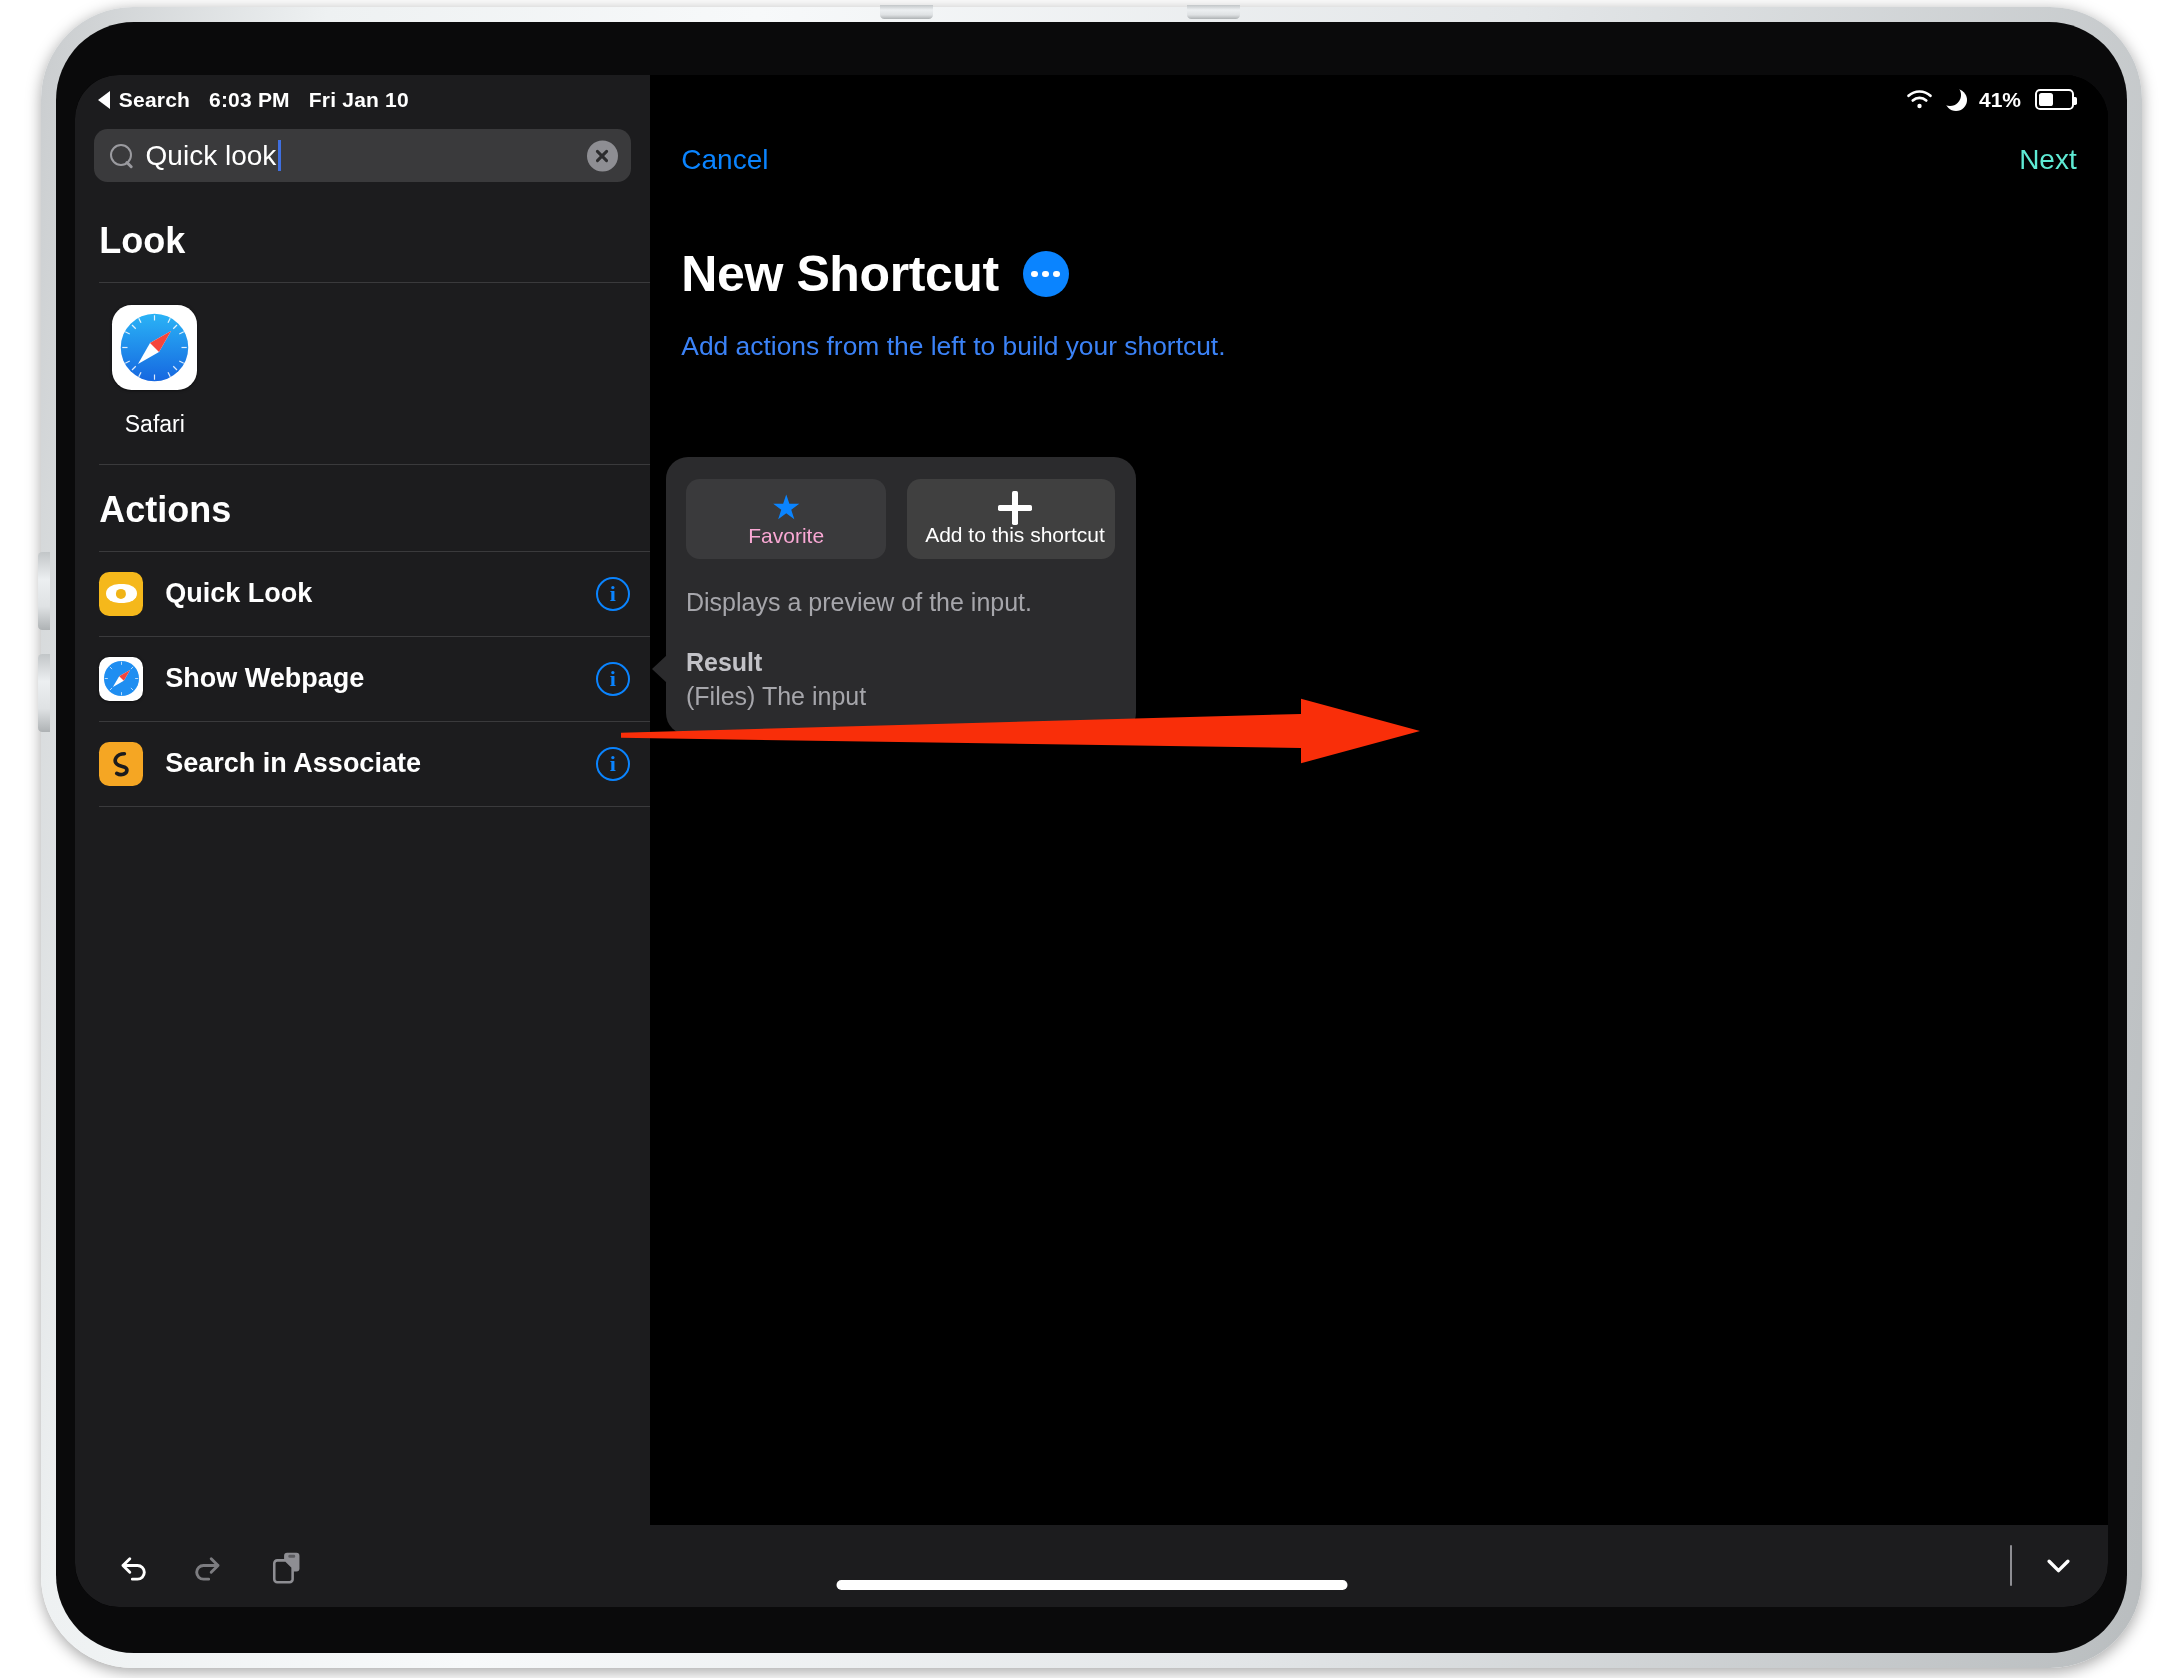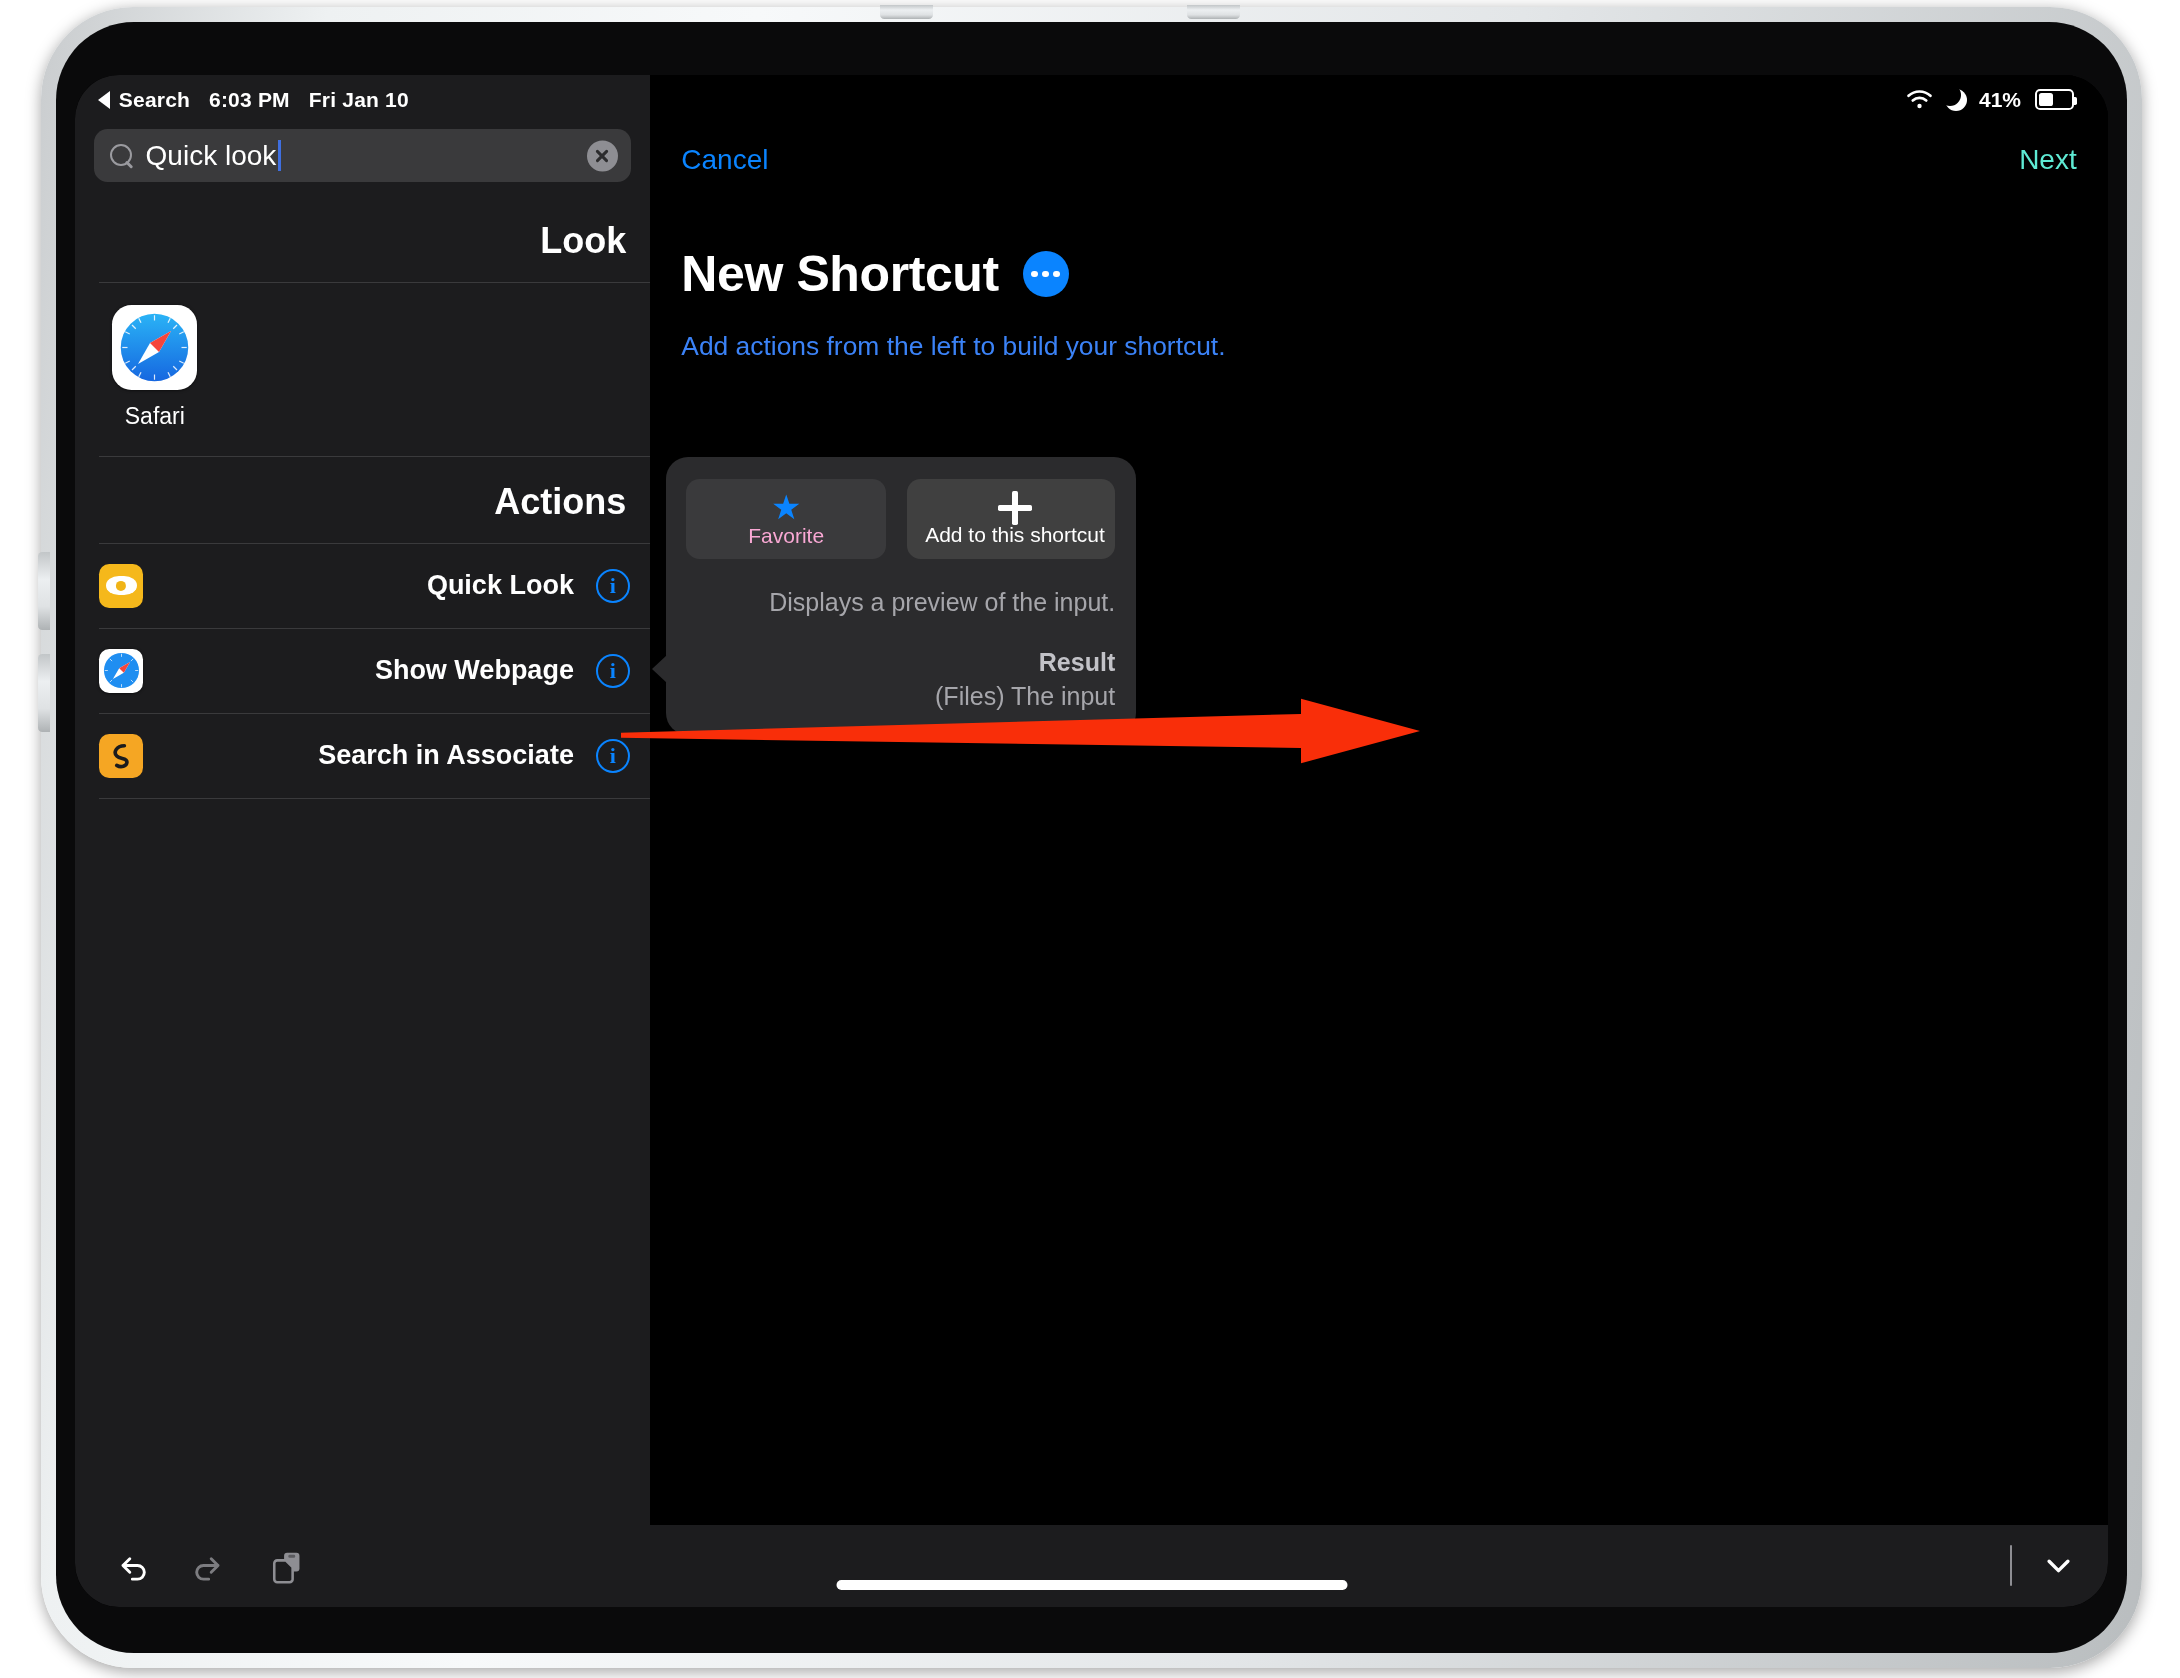--- a/index.html
+++ b/index.html
@@ -58,21 +58,20 @@
   }
   #bezel-hole-1 { left: 19px; top: 903px; width: 89px; height: 89px; }
   #bezel-hole-2 { left: 25.6px; top: 1031px; width: 73px; height: 73px; }
 
   
   #app-root {
     position: absolute; inset: 0;
     background: #000;
     display: flex;
     flex-direction: column;
-    text-align: right;
   }
   #split-view { position: absolute; left: 0; top: 0; right: 0; bottom: 82px; display: flex; }
 
   
   #left-pane {
     position: relative;
     width: 575px;
     background: #1c1c1e;
     border-top-left-radius: 29px;
     display: flex; flex-direction: column;
@@ -138,21 +137,21 @@
 
   #left-scroll { flex: 1; overflow: hidden; }
 
   .section-title {
     font-size: 36px; font-weight: 700; color: #ffffff;
     padding: 24px 24px 20.4px 24px;
   }
   .hairline { height: 0.9px; background: #3a3a3c; margin-left: 24px; }
 
   #apps-grid { padding: 22px 24px 25.6px 24px; }
-  #safari-app-tile { width: 111px; display: flex; flex-direction: column; align-items: center; gap: 13px; }
+  #safari-app-tile { width: 111px; display: flex; flex-direction: column; align-items: center; gap: 21px; }
   .safari-icon {
     width: 85px; height: 85px; border-radius: 19.6px;
     background: #ffffff;
     display: flex; align-items: center; justify-content: center;
     box-shadow: 0 0.9px 2.6px rgba(0,0,0,.5);
   }
   .safari-icon.small { width: 44px; height: 44px; border-radius: 10.2px; }
   #safari-app-label { font-size: 23px; color: #ffffff; }
 
   .action-row {

